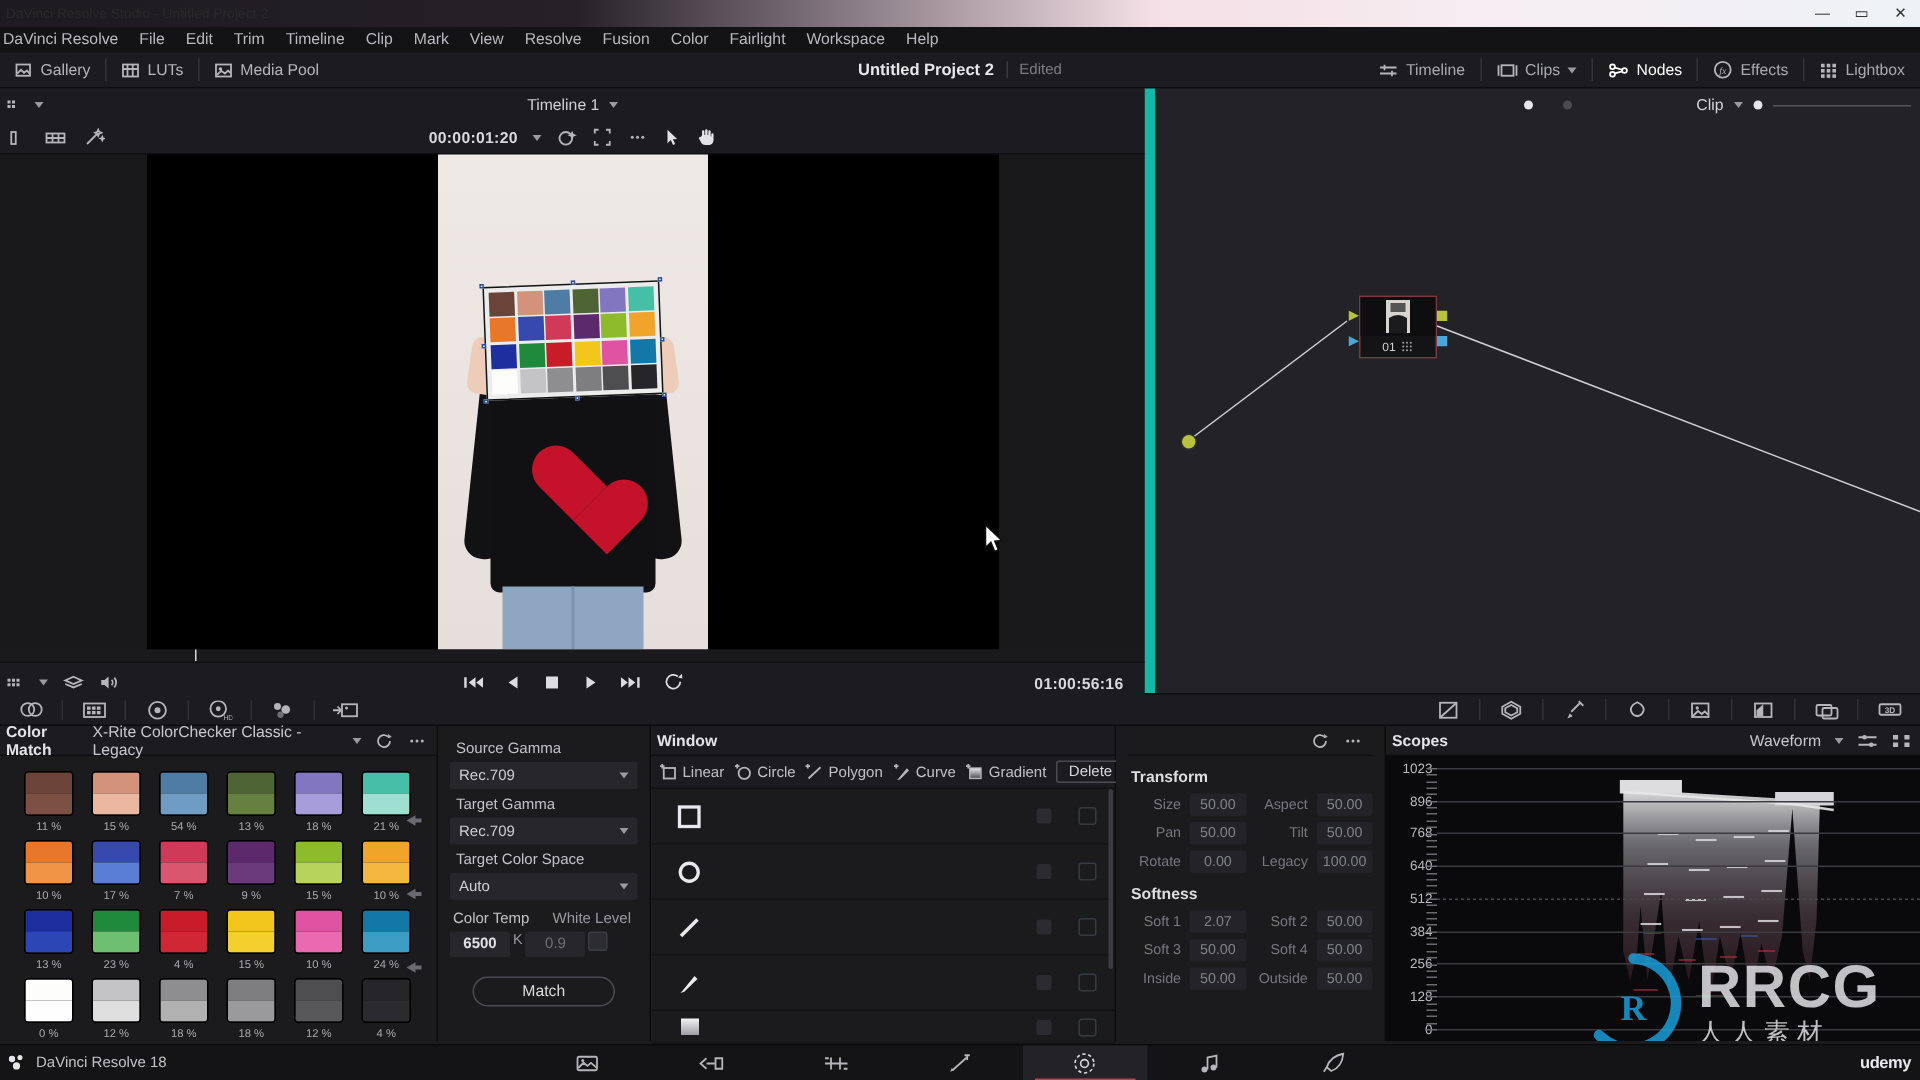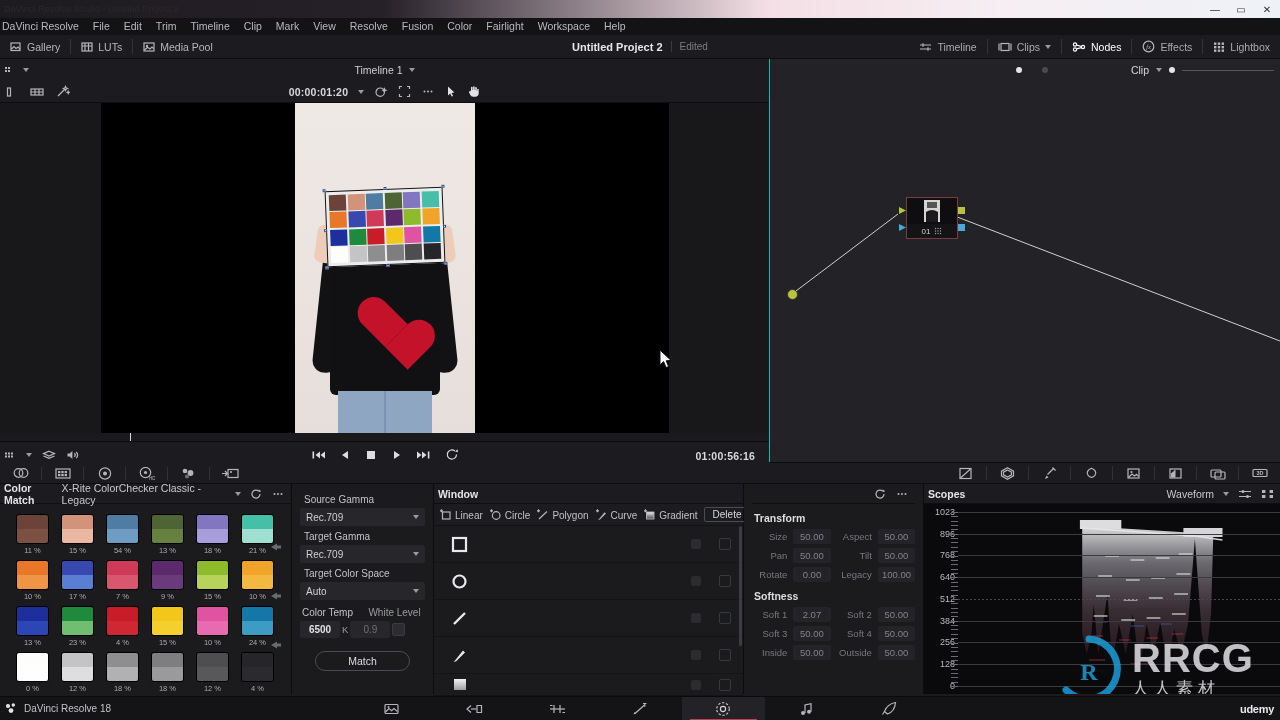--- a/index.html
+++ b/index.html
@@ -33,21 +33,21 @@
   .tb-right{ margin-left:auto; display:flex; align-items:center; height:24px; }
   .tb-right .tb-item{ color:#a9a9b0; }
   .tb-right .tb-item.active{ color:#ffffff; }
 
   svg{ display:block; }
   .ic{ fill:none; stroke:#b5b5bb; stroke-width:1.2; }
   .icf{ fill:#b5b5bb; stroke:none; }
 
   
   .mainrow{ display:flex; height:403px; }
-  .viewerpane{ width:770px; background:#1b1b1e; position:relative; border-right:1px solid #14b8a6; }
+  .viewerpane{ width:770px; background:#1b1b1e; position:relative; border-right:7px solid #14b8a6; }
   .nodepane{ flex:1; background:#232327; position:relative; }
 
   .viewer-head{ height:22px; display:flex; align-items:center; position:relative; background:#1c1c20; }
   .vh-left{ display:flex; align-items:center; gap:6px; padding-left:4px; }
   .vh-center{ position:absolute; left:0; right:0; display:flex; justify-content:center; gap:6px; align-items:center; }
   .vh-tl{ font-size:10.5px; color:#cfcfd4; }
   .caret{ width:0;height:0;border-left:3.5px solid transparent;border-right:3.5px solid transparent;
     border-top:4px solid #9a9aa2; display:inline-block; }
   .viewer-head2{ height:22px; display:flex; align-items:center; position:relative; background:#1c1c20;
     border-bottom:1px solid #0d0d10;}
@@ -976,21 +976,21 @@
       </div>
       <div class="fieldlabel on">Target Color Space</div>
       <div class="dropdown">
         <span>Auto</span>
         <span class="caret"></span>
       </div>
       <div class="rowsplit" style="margin-top:1px">
         <div class="fieldlabel on" style="width:64px;margin-left:2px">Color Temp</div>
         <div class="fieldlabel" style="width:62px;margin-left:0">White Level</div>
       </div>
-      <div class="rowsplit" style="align-items:center;gap:2px">
+      <div class="rowsplit" style="gap:2px">
         <div class="numbox" style="width:40px">6500</div>
         <span class="unit">K</span>
         <div class="numbox dim" style="width:40px">0.9</div>
         <div class="chk"></div>
       </div>
       <div class="matchbtn">Match</div>
     </div>
 
     <div class="panel p-window">
       <div class="panel-head">

